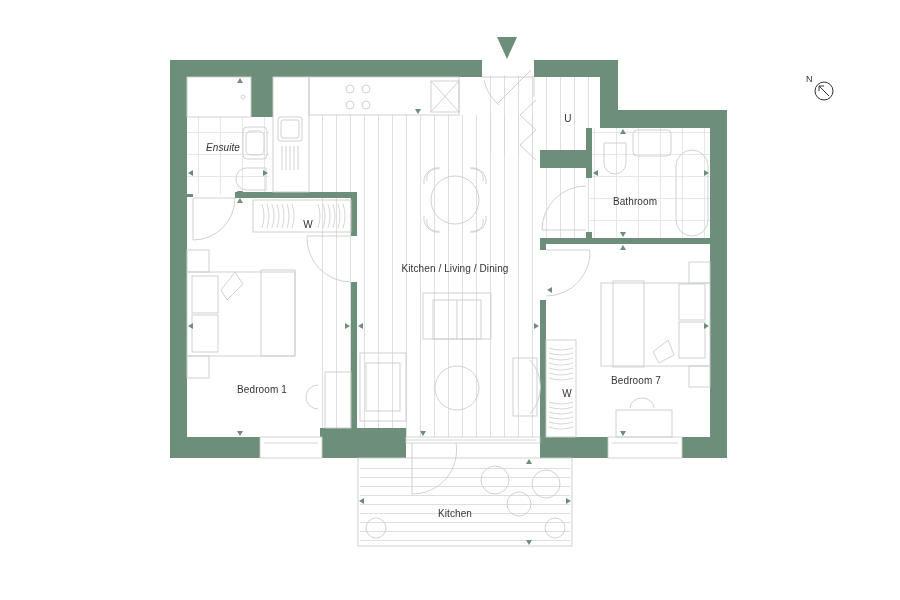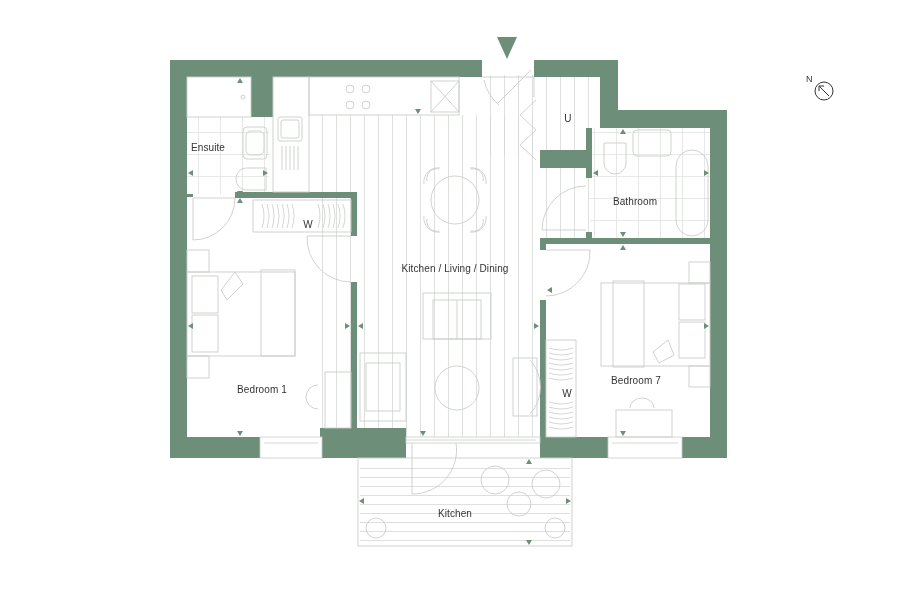--- a/index.html
+++ b/index.html
@@ -207,21 +207,21 @@
   <path d="M497 37 h20 l-10 22z" fill="#6d8f79"></path>
 
   <g fill="none" stroke="#333" stroke-width="1">
     <circle cx="824" cy="91" r="9"></circle>
     <path d="M829 96 L819 86 M819 86 h5 M819 86 v5"></path>
   </g>
 </svg>
 
 <span class="compass-n" style="left:806px; top:74px;">N</span>
 
-<span class="lbl" style="left:208px; top:147px;">Ensuite</span>
+<span class="lbl" style="left:223px; top:147px;font-style:italic;">Ensuite</span>
 <span class="lbl" style="left:455px; top:268px;">Kitchen / Living / Dining</span>
 <span class="lbl" style="left:568px; top:118px;">U</span>
 <span class="lbl" style="left:635px; top:201px;text-align:right;">Bathroom</span>
 <span class="lbl" style="left:262px; top:389px;">Bedroom 1</span>
 <span class="lbl" style="left:636px; top:380px;">Bedroom 7</span>
 <span class="lbl" style="left:455px; top:513px;">Kitchen</span>
 
 <span class="lbl" style="left:308px; top:224px;">W</span>
 <span class="lbl" style="left:567px; top:393px;">W</span>
 

